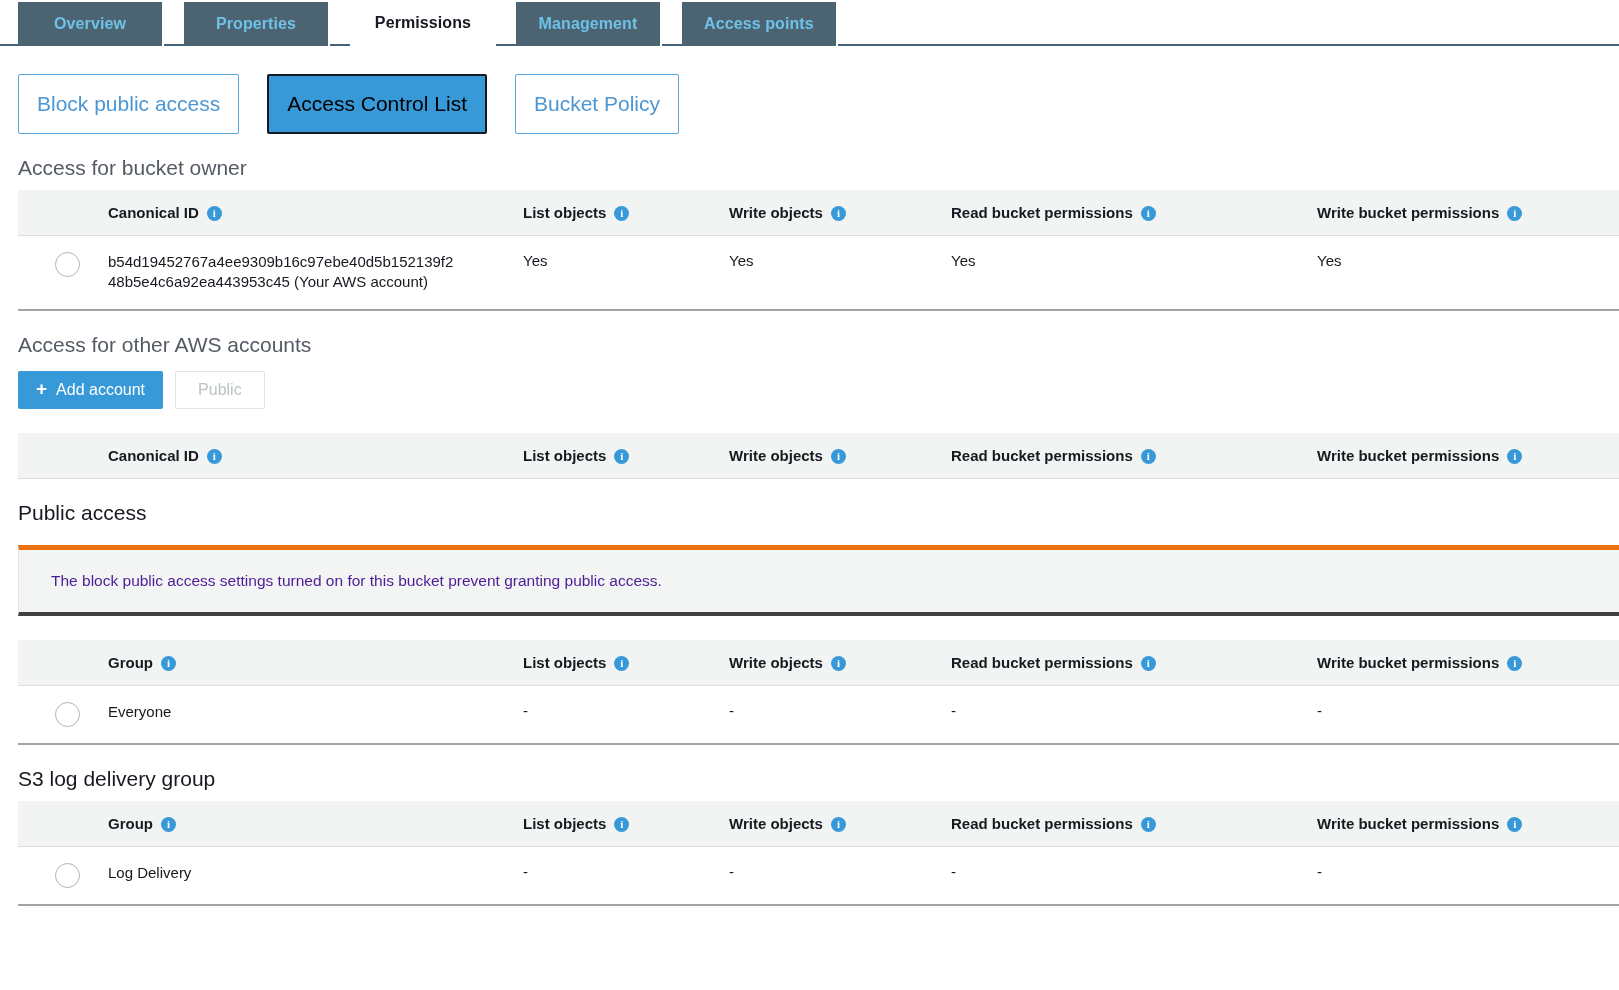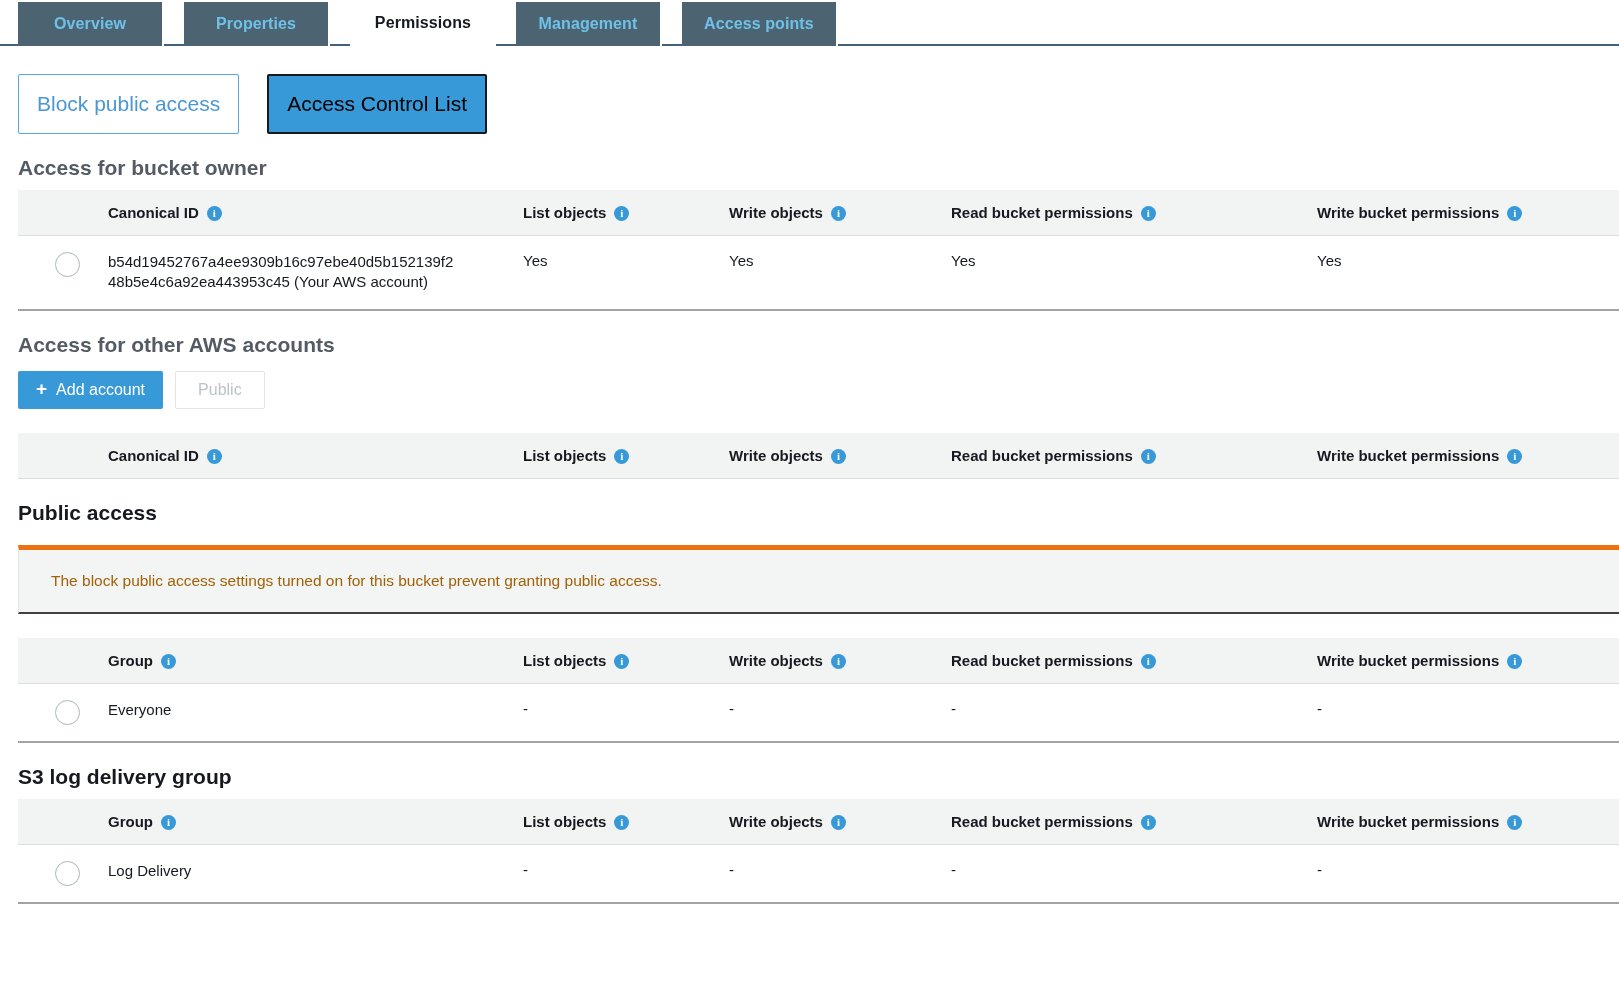--- a/index.html
+++ b/index.html
@@ -87,21 +87,21 @@
   .subbtn.selected {
     background: #3899d8;
     border: 2px solid #16191f;
     color: #000000;
   }
 
   
   .section-title {
     font-size: 21px;
     color: #545b64;
-    font-weight: bold;
+    font-weight: normal;
     padding: 22px 0 10px 18px;
   }
   .section-title.dark {
     color: #16191f;
   }
 
   
   .tablewrap {
     margin: 0 0 0 18px;
     width: 1601px;
@@ -217,26 +217,26 @@
     cursor: default;
     font-family: "Liberation Sans", sans-serif;
   }
 
   
   .alert {
     margin: 10px 0 0 18px;
     background: #f3f4f4;
     border-top: 5px solid #ec7211;
     border-left: 1px solid #e4e6e6;
-    border-bottom: 2px solid #404040;
+    border-bottom: 4px solid #404040;
     width: 1601px;
     box-sizing: border-box;
     padding: 22px 0 22px 32px;
     font-size: 15.5px;
-    color: #a16207;
+    color: #4c1d95;
   }
 
   .spacer-24 { height: 24px; }
 </style>
 </head>
 <body>
 
 <div class="tabbar" id="tabbar">
     <div class="tab">
       <span>Overview</span>
@@ -254,20 +254,23 @@
       <span>Access points</span>
     </div>
   </div>
 
 <div class="subbtn-row" id="subbtns">
     <div class="subbtn">
       <span>Block public access</span>
     </div>
     <div class="subbtn selected">
       <span>Access Control List</span>
+    </div>
+    <div class="subbtn">
+      <span>Bucket Policy</span>
     </div>
   </div>
 
 <div class="section-title">Access for bucket owner</div>
 <div class="tablewrap">
   <table class="acl">
     <colgroup>
       <col class="col-radio">
         <col class="col-name">
         <col class="col-list">

